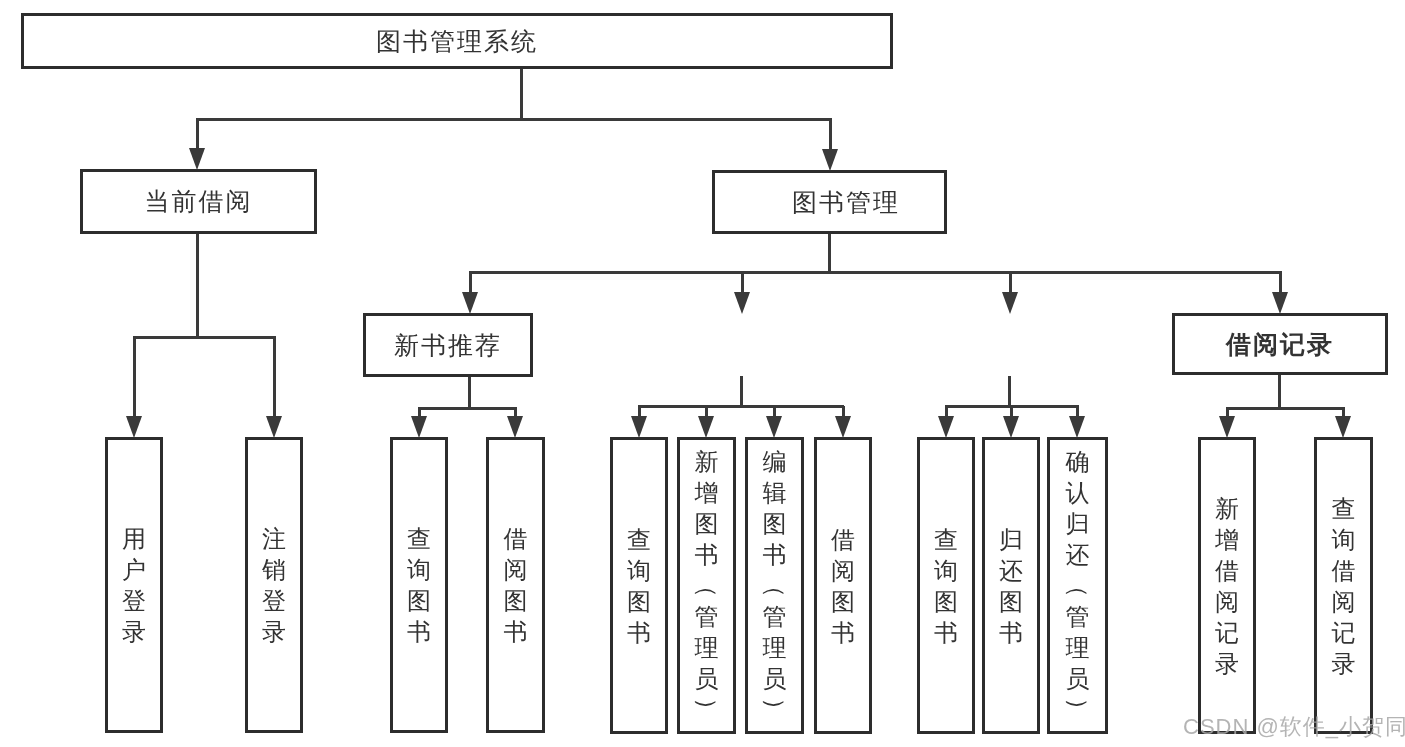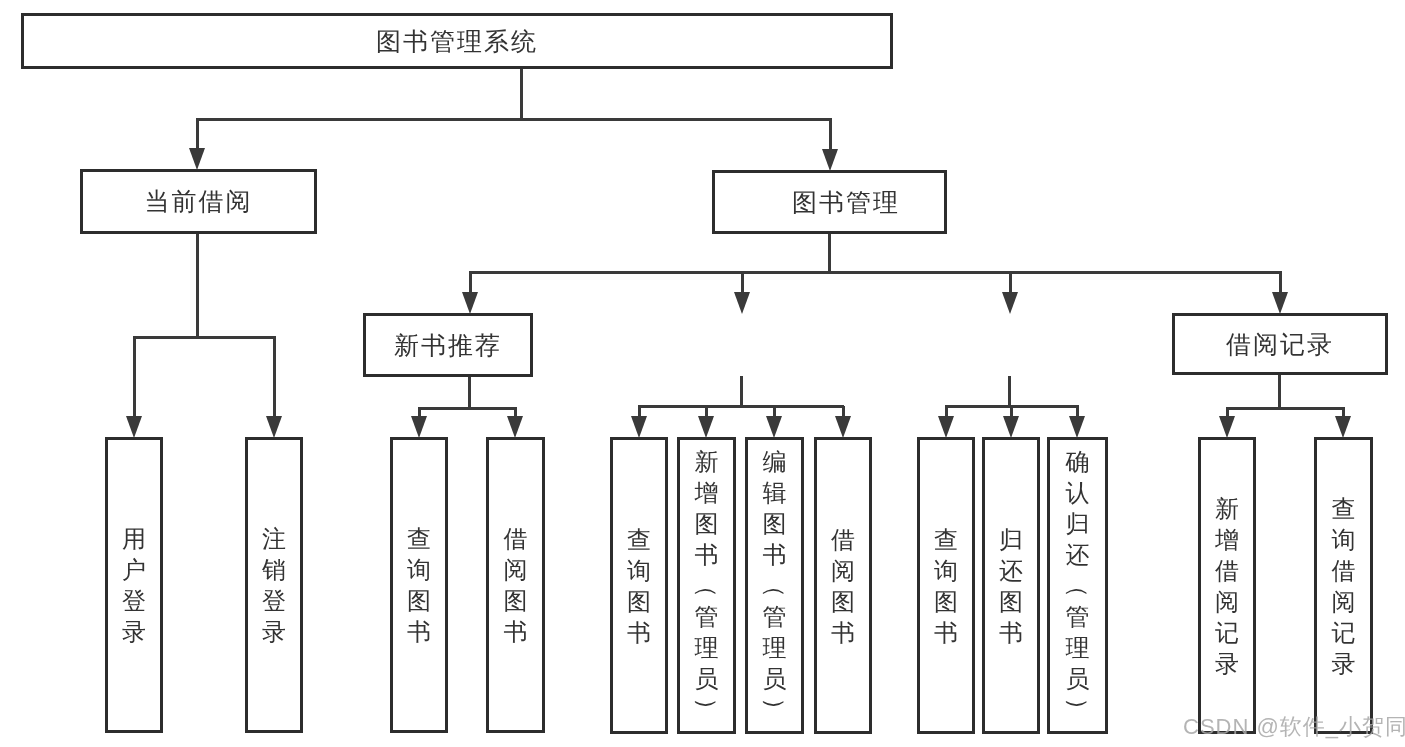--- a/index.html
+++ b/index.html
@@ -104,21 +104,21 @@
     </div>
     <div class="box vbox" style="left: 245px; top: 437px; width: 58px; height: 296px;">
       <span class="vchar">注</span>
       <span class="vchar">销</span>
       <span class="vchar">登</span>
       <span class="vchar">录</span>
     </div>
     <div class="box hbox" style="left: 363px; top: 313px; width: 170px; height: 64px;">
       <span class="hlabel">新书推荐</span>
     </div>
-    <div class="box hbox" style="left: 1172px; top: 313px; width: 216px; height: 62px;">
+    <div class="box hbox" style="left: 1172px; top: 313px; width: 216px; height: 62px; font-weight: bold;">
       <span class="hlabel">借阅记录</span>
     </div>
     <div class="box vbox" style="left: 390px; top: 437px; width: 58px; height: 296px;">
       <span class="vchar">查</span>
       <span class="vchar">询</span>
       <span class="vchar">图</span>
       <span class="vchar">书</span>
     </div>
     <div class="box vbox" style="left: 486px; top: 437px; width: 59px; height: 296px;">
       <span class="vchar">借</span>

